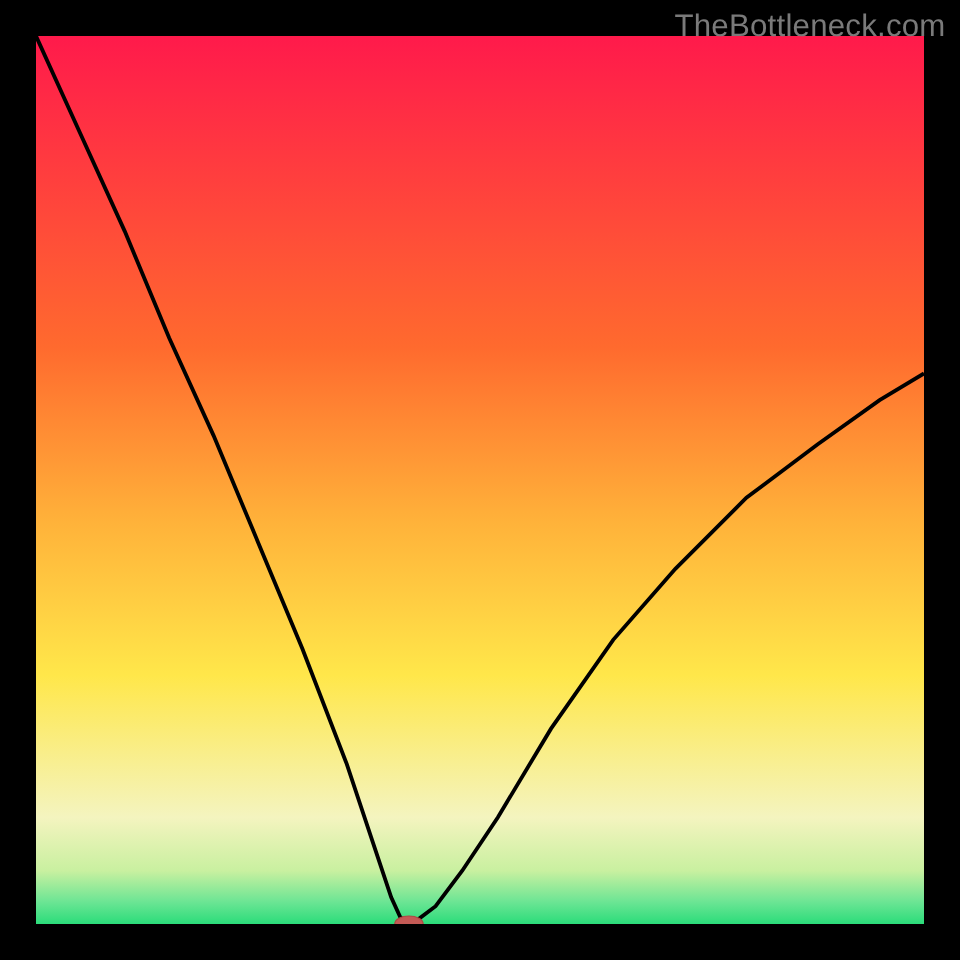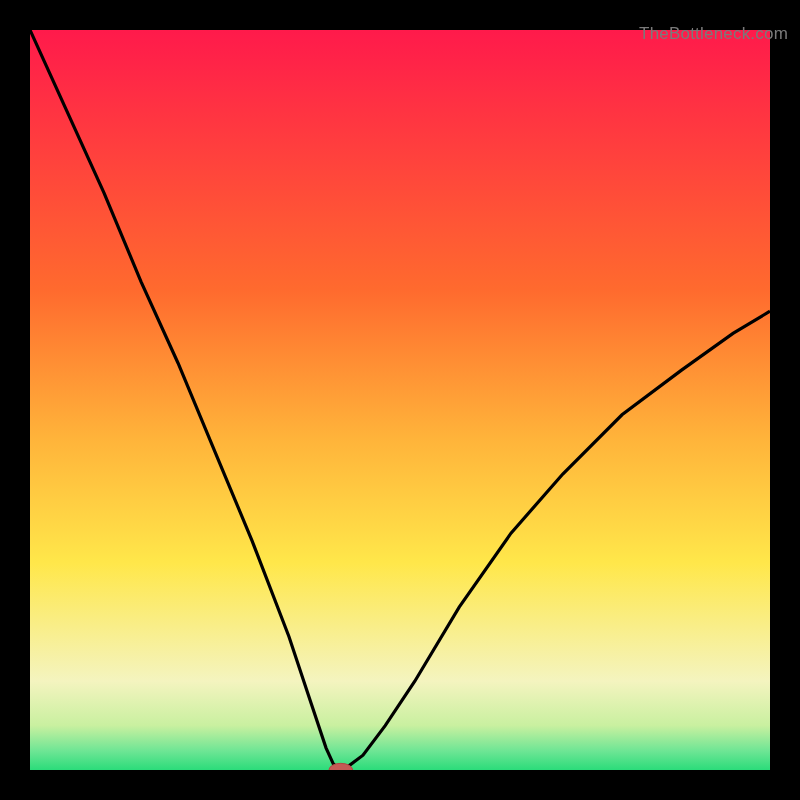--- a/index.html
+++ b/index.html
@@ -11,24 +11,24 @@
     font-family: Arial, Helvetica, sans-serif;
     overflow: hidden;
   }
   .container {
     position: relative;
     width: 800px;
     height: 800px;
   }
   .watermark {
     position: absolute;
-    top: 24px;
+    top: 6px;
     right: 12px;
     color: #7a7a7a;
-    font-size: 17px;
+    font-size: 26px;
     font-weight: 400;
     letter-spacing: 0.2px;
     z-index: 30;
   }
   .plot-frame {
     position: absolute;
     left: 30px;
     top: 30px;
     width: 740px;
     height: 740px;

